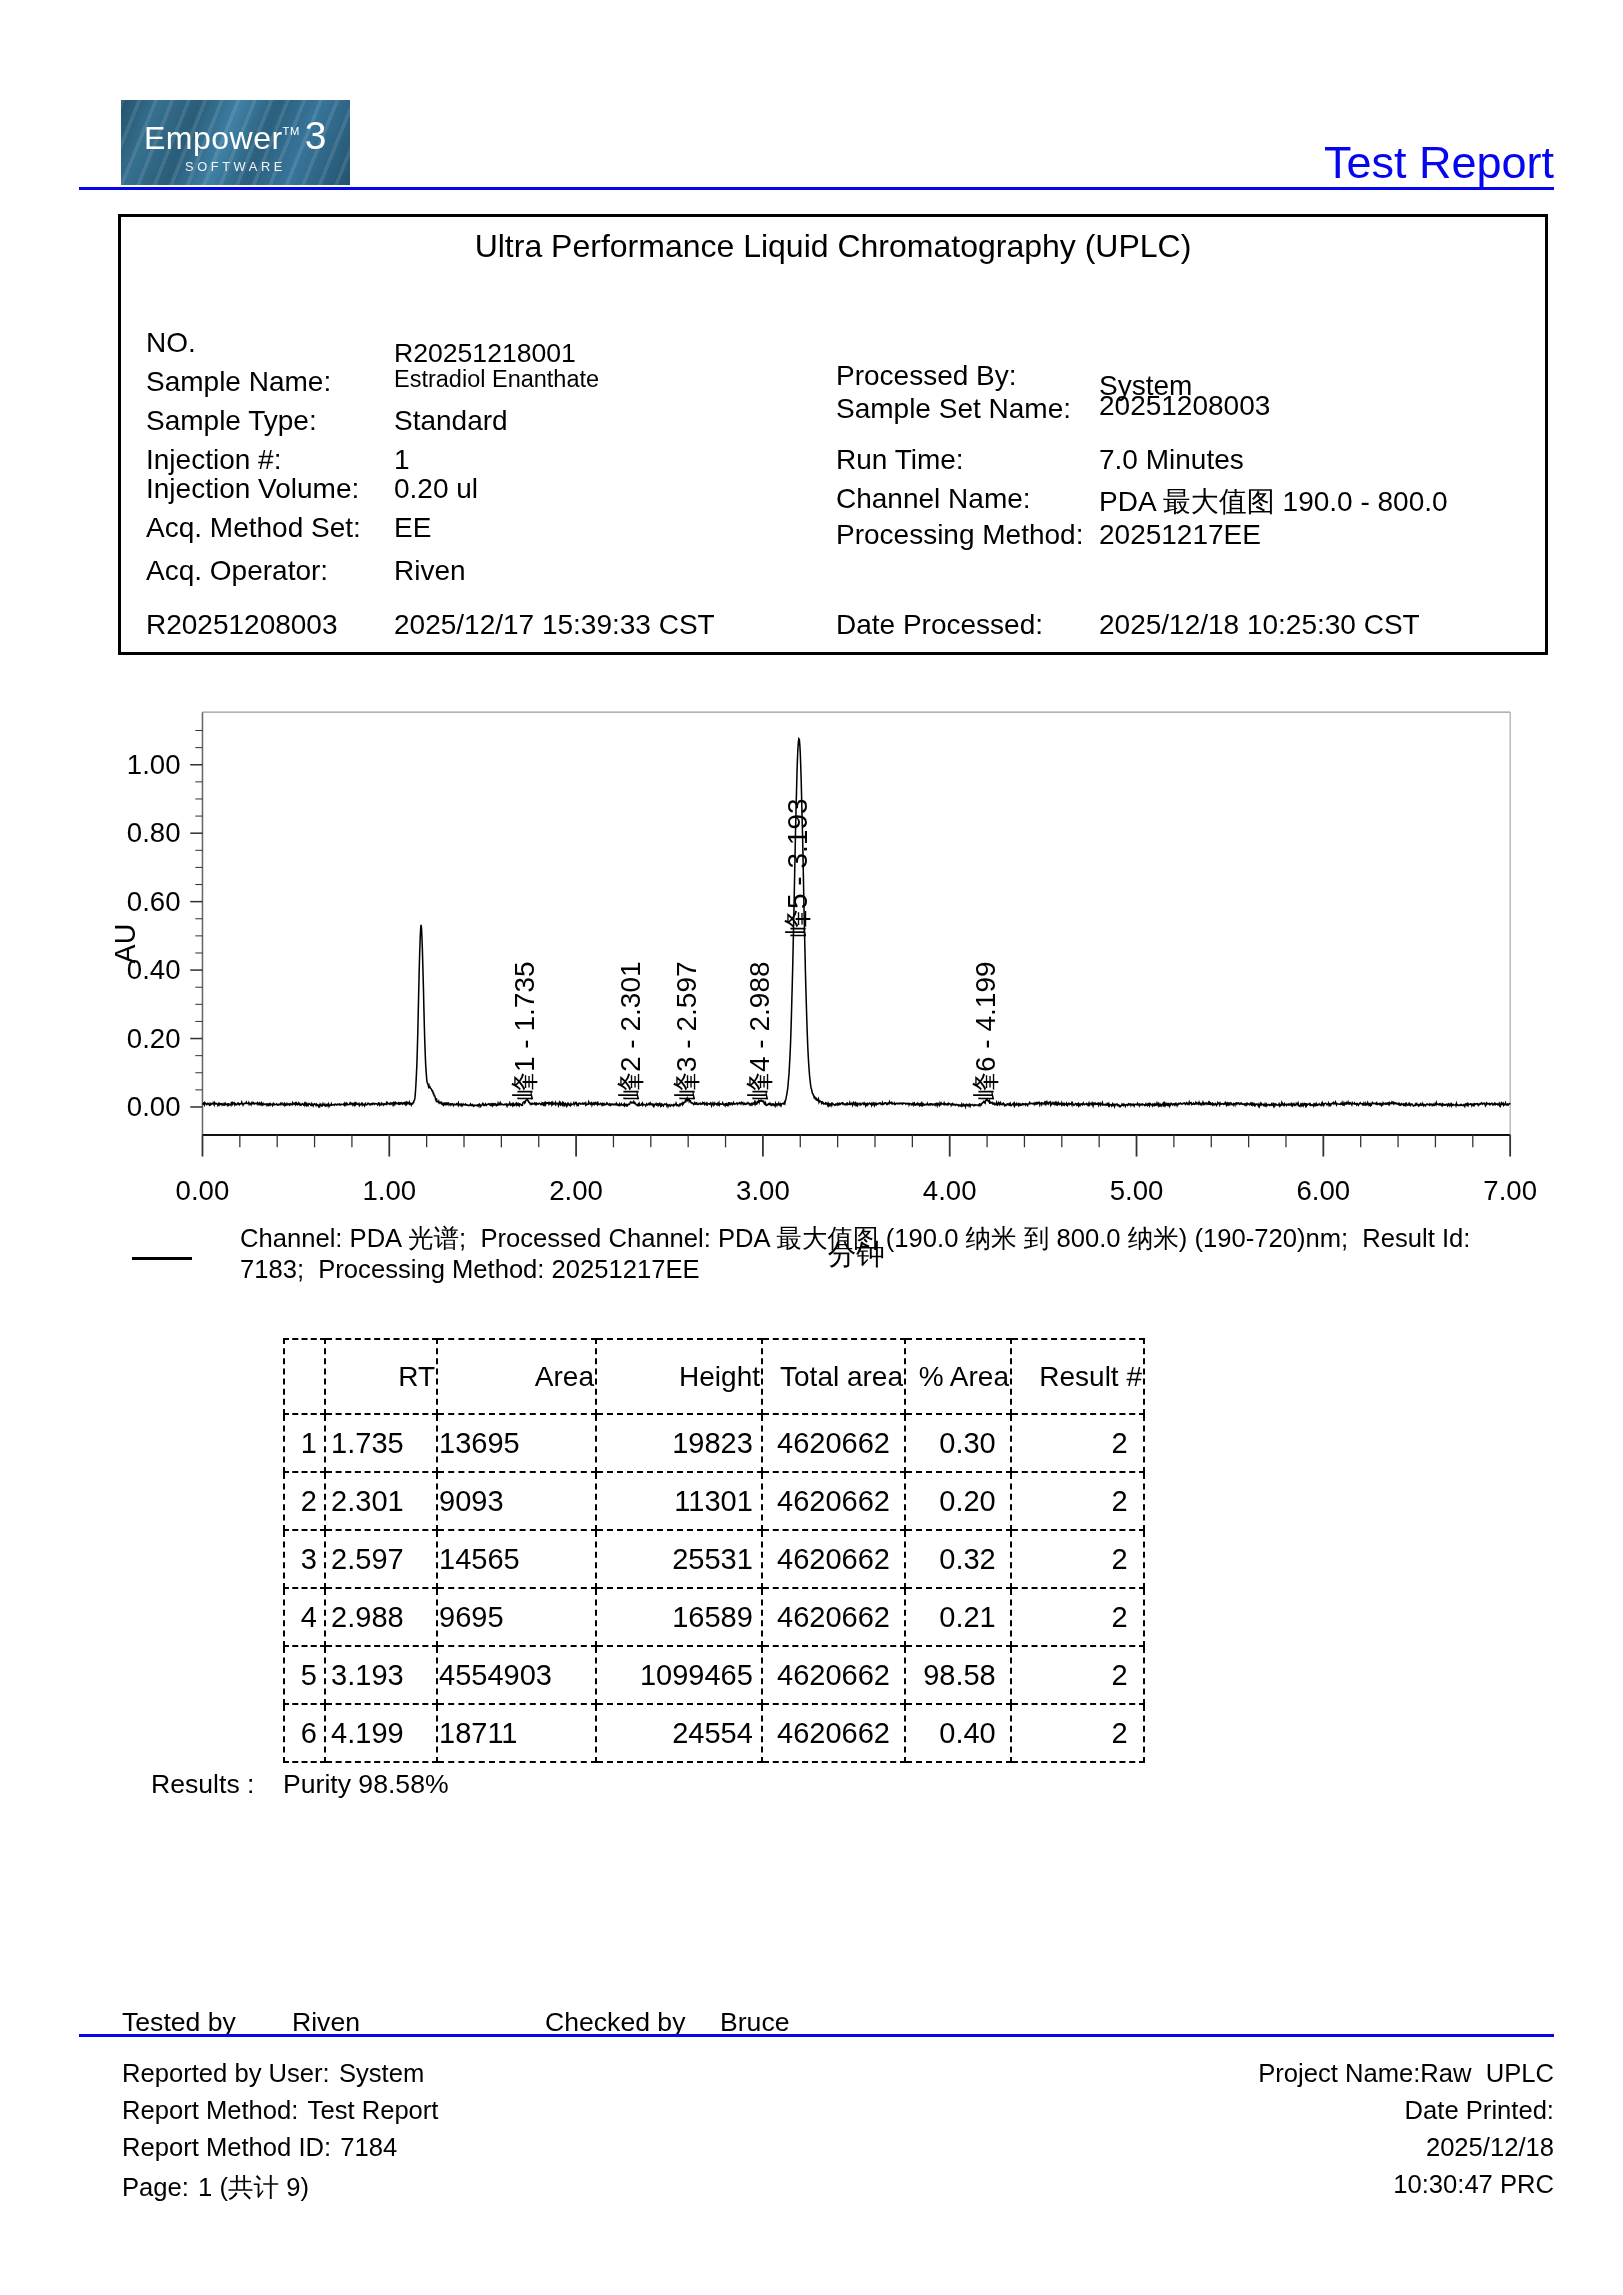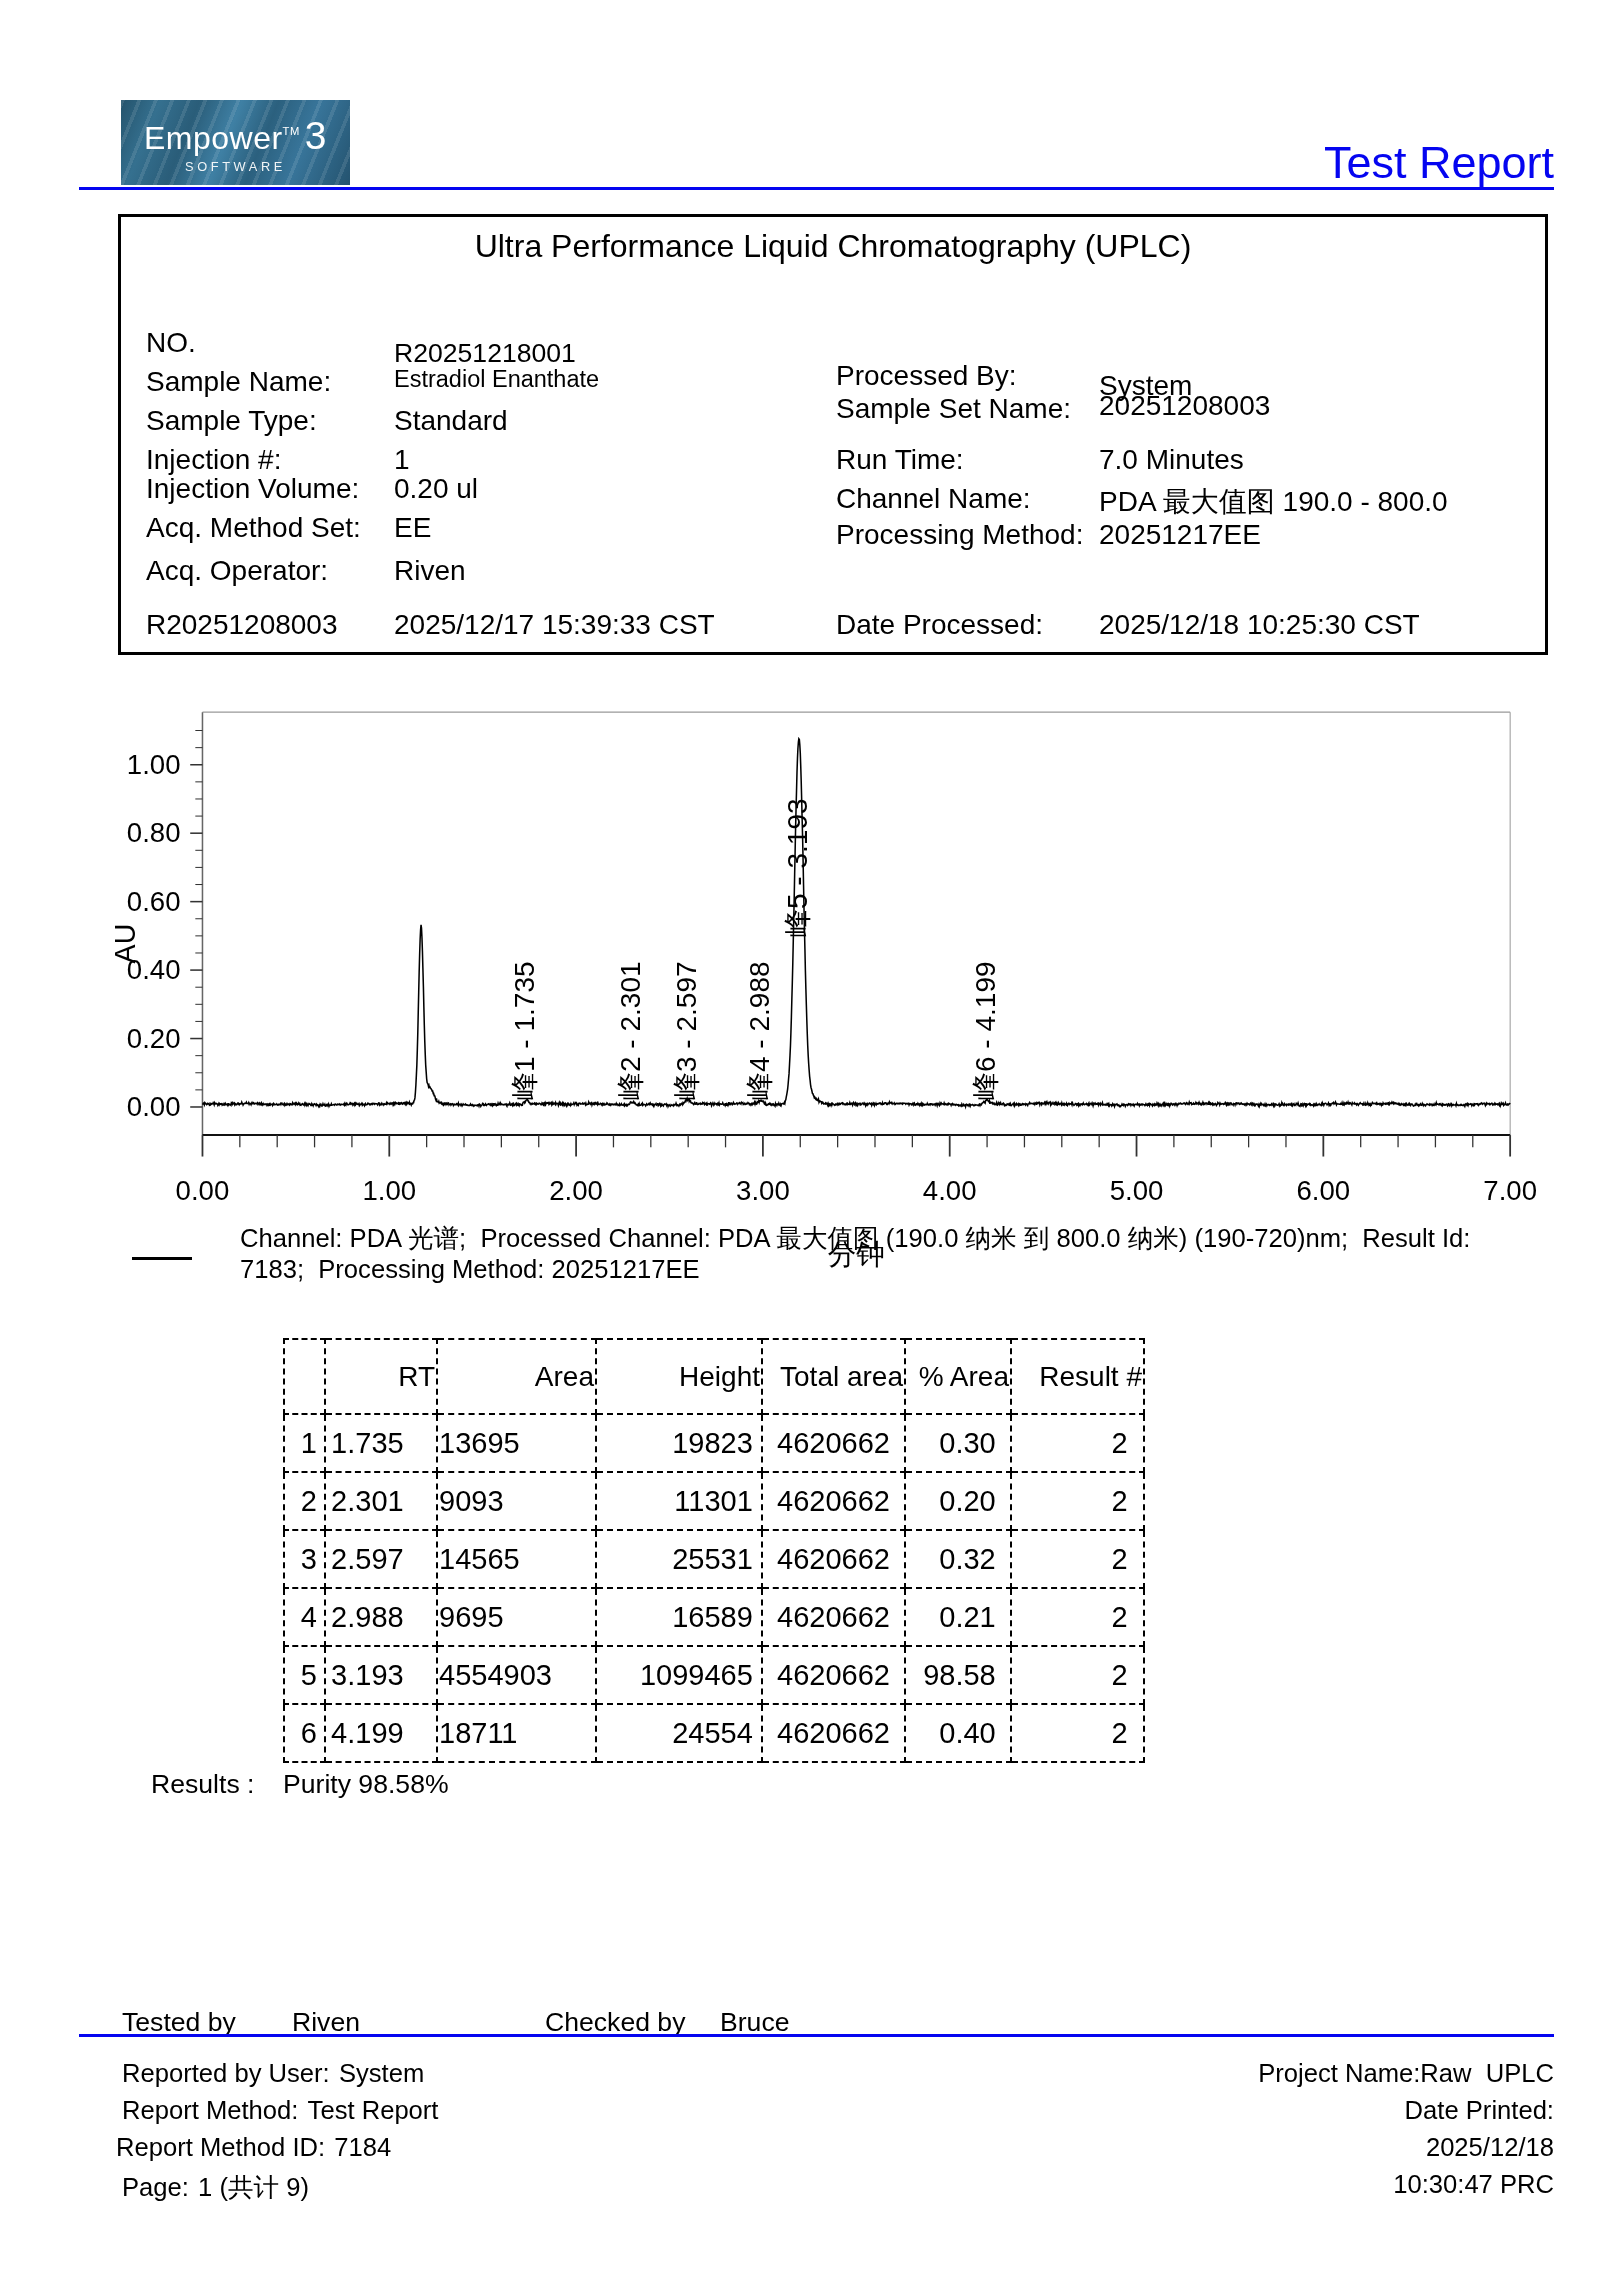--- a/index.html
+++ b/index.html
@@ -276,21 +276,21 @@
   <span class="abs signoff" style="left:122px;top:2007px;">Tested by</span>
   <span class="abs signoff" style="left:292px;top:2007px;">Riven</span>
   <span class="abs signoff" style="left:545px;top:2007px;">Checked by</span>
   <span class="abs signoff" style="left:720px;top:2007px;">Bruce</span>
 
   <div class="abs hr-blue hr-bottom" id="hr-bottom" style="background: rgb(5, 5, 240);"></div>
 
   <div id="footer-left">
       <div class="abs foot" style="position: absolute; left: 122px; top: 2059px;"><span>Reported by User:</span><span class="v">System</span></div>
       <div class="abs foot" style="position: absolute; left: 122px; top: 2096px;"><span>Report Method:</span><span class="v">Test Report</span></div>
-      <div class="abs foot" style="position: absolute; left: 116px; top: 2133px;"><span>Report Method ID:</span><span class="v">7184</span></div>
+      <div class="abs foot" style="position: absolute; left: 122px; top: 2133px;"><span>Report Method ID:</span><span class="v">7184</span></div>
       <div class="abs foot" style="position: absolute; left: 122px; top: 2170px;"><span>Page:</span><span class="v">1 (共计 9)</span></div>
     </div>
   <div id="footer-right">
       <div class="abs foot foot-right" style="position: absolute; top: 2059px;">Project Name:Raw  UPLC</div>
       <div class="abs foot foot-right" style="position: absolute; top: 2096px;">Date Printed:</div>
       <div class="abs foot foot-right" style="position: absolute; top: 2133px;">2025/12/18</div>
       <div class="abs foot foot-right" style="position: absolute; top: 2170px;">10:30:47 PRC</div>
     </div>
 </div>
 

